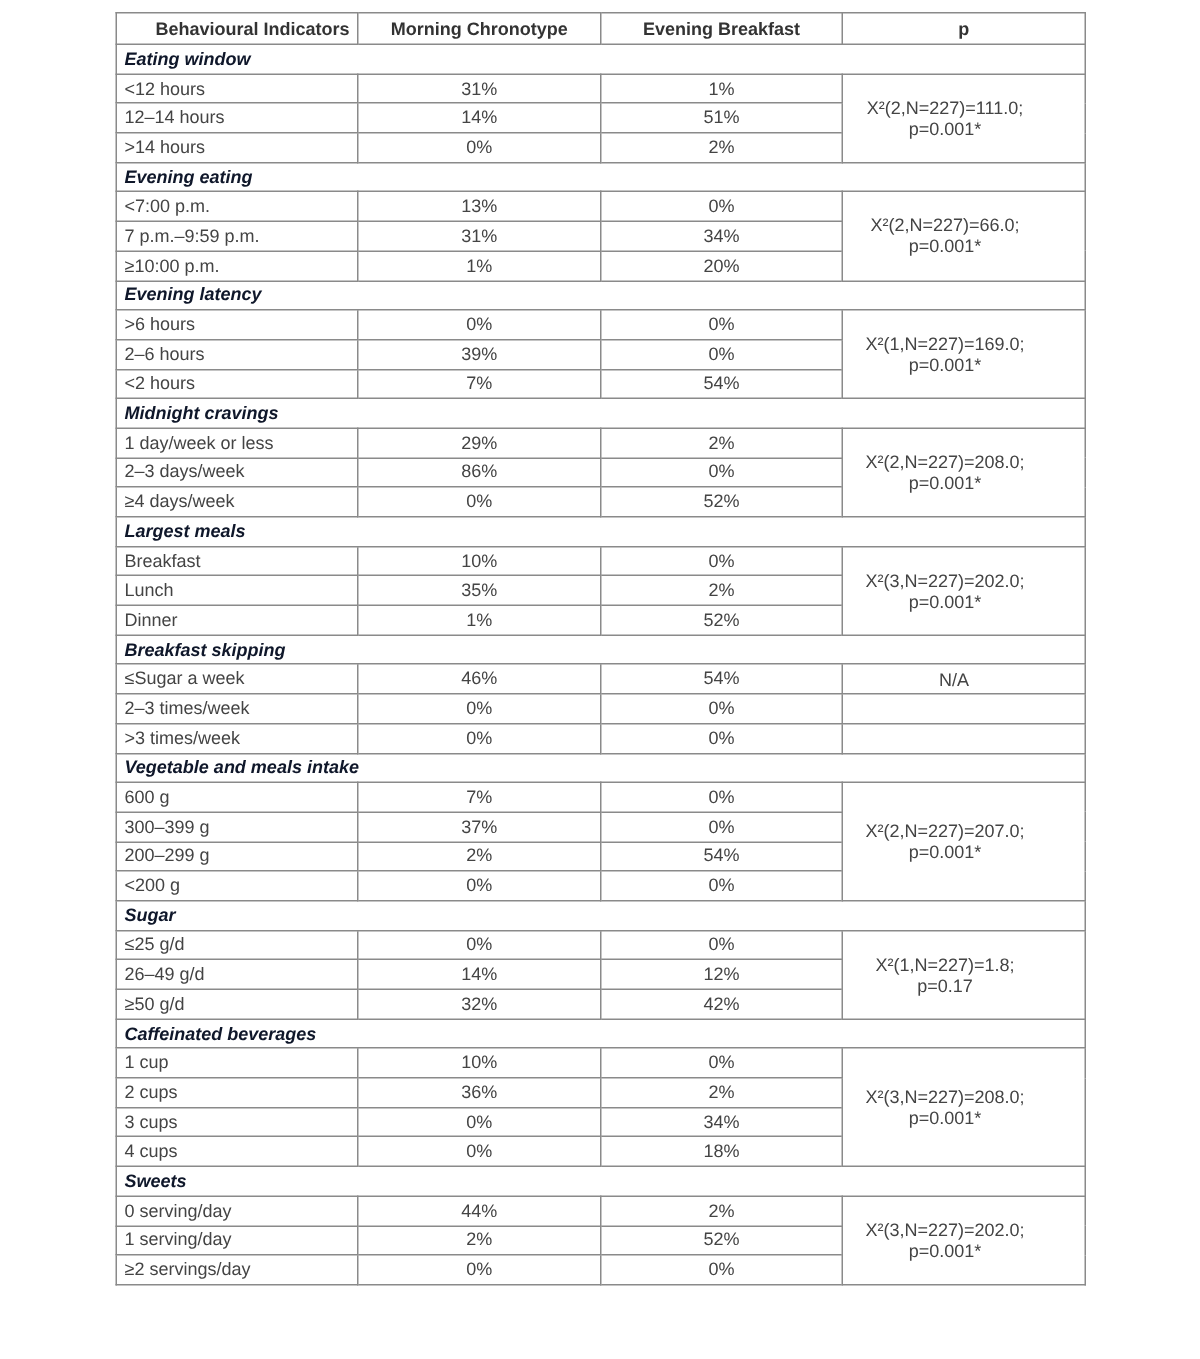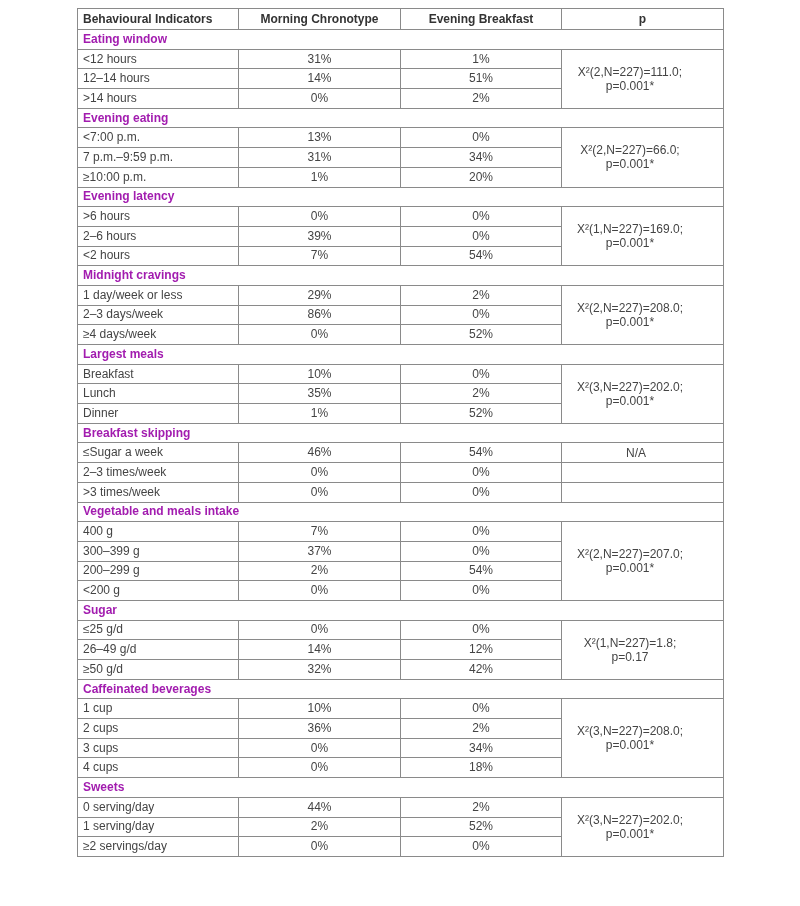--- a/index.html
+++ b/index.html
@@ -11,22 +11,22 @@
   }
   table.bt col.c0 { width: 161px; }
   table.bt col.c1 { width: 162px; }
   table.bt col.c2 { width: 161px; }
   table.bt col.c3 { width: 162px; }
   table.bt td, table.bt th {
     border: 1.5px solid #8a8a8a; padding: 0 5px; height: 18.7px; line-height: 17px;
     font-weight: normal; white-space: nowrap; overflow: hidden;
   }
   table.bt thead th { height: 20px; text-align: center; font-weight: 600; color: #333; }
-  table.bt thead th.first { text-align: left; margin-top: 35px; }
-  table.bt td.section { font-weight: bold; color: #a21caf; }
+  table.bt thead th.first { text-align: right; margin-top: 35px; }
+  table.bt td.section { font-weight: bold; color: #0f172a; font-style: italic; }
   table.bt td.num { text-align: center; }
   table.bt td.p { white-space: normal; line-height: 14px; vertical-align: middle; padding-right: 30px; text-align: center; }
   table.bt td.p.center { text-align: center; padding-right: 18px; }
 </style>
 </head>
 <body>
 
 <table class="bt">
   <colgroup>
       <col class="c0">
@@ -156,21 +156,21 @@
       <tr>
         <td>&gt;3 times/week</td>
         <td class="num">0%</td>
         <td class="num">0%</td>
         <td class="p center"></td>
       </tr>
       <tr>
         <td colspan="4" class="section">Vegetable and meals intake</td>
       </tr>
       <tr>
-        <td>400 g</td>
+        <td>600 g</td>
         <td class="num">7%</td>
         <td class="num">0%</td>
         <td class="p" rowspan="4">X²(2,N=227)=207.0; p=0.001*</td>
       </tr>
       <tr>
         <td>300–399 g</td>
         <td class="num">37%</td>
         <td class="num">0%</td>
       </tr>
       <tr>

